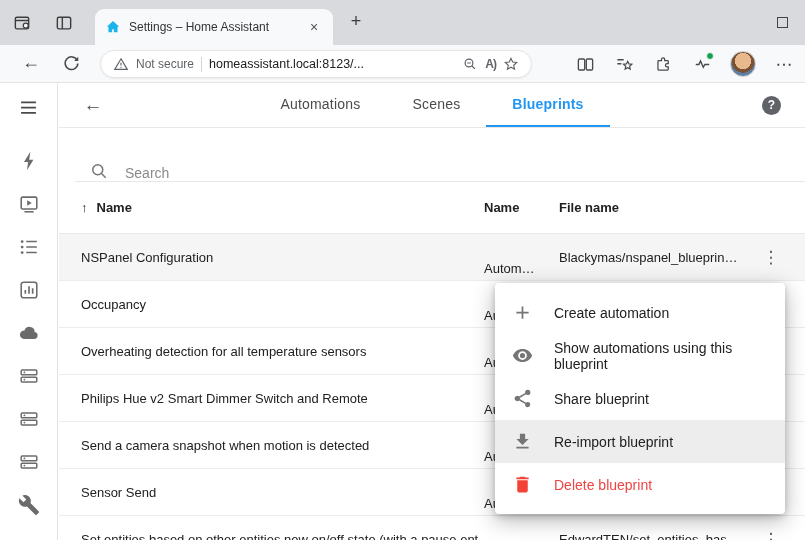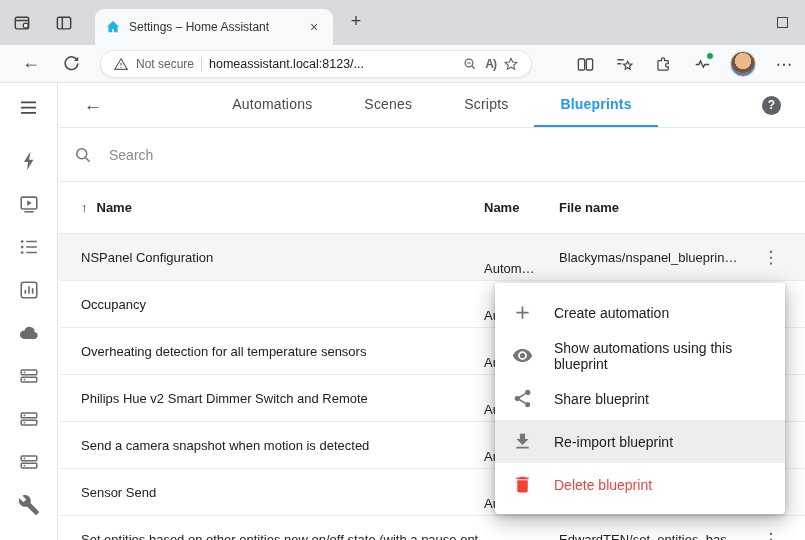--- a/index.html
+++ b/index.html
@@ -52,22 +52,22 @@
   .tabsrow { position:relative; height:45px; border-bottom:1px solid #e8e8e8;
              display:flex; align-items:center; justify-content:center; }
   .ha-back { position:absolute; left:22px; font-size:19px; color:#4a4a4a; width:24px; text-align:center; }
   .tabset { display:flex; height:100%; }
   .ha-tab { display:flex; align-items:center; padding:0 26px; font-size:14px; color:#4b4b4b;
             border-bottom:2.5px solid transparent; letter-spacing:.2px; }
   .ha-tab.active { color:#2196f3; border-bottom-color:#2196f3; font-weight:bold; }
   .help-btn { position:absolute; right:24px; width:19px; height:19px; border-radius:50%; background:#5f6368;
               color:#fff; font-size:12px; font-weight:bold; display:flex; align-items:center; justify-content:center; }
 
-  .searchrow { height:54px; border-bottom:1px solid #e8e8e8; display:flex; align-items:center;
-               padding-left:14px; gap:16px; }
+  .searchrow { height:54px; border-bottom:1px solid #e8e8e8; display:flex; align-items:flex-end;
+               padding-left:14px; gap:16px;margin-left:16px; }
   .search-input { border:none; outline:none; font-size:14px; color:#212121; width:320px; background:transparent; }
   .search-input::placeholder { color:#8a8a8a; }
 
   .thead { position:relative; height:52px; border-bottom:1px solid #e8e8e8; display:flex; align-items:center; }
   .th { font-size:13px; font-weight:bold; color:#212121; }
   .th-name { margin-left:22px; display:flex; align-items:center; gap:9px; }
   .sort-arrow { font-size:13px; color:#212121; }
   .th-type { position:absolute; left:425px; }
   .th-file { position:absolute; left:500px; }
 
@@ -256,21 +256,20 @@
     </div>
   </div>
 
   <div class="main">
 
     <div class="tabsrow">
       <div class="ha-back">←</div>
       <div class="tabset">
         <div class="ha-tab">Automations</div>
         <div class="ha-tab">Scenes</div>
-        <div class="ha-tab">Scripts</div>
         <div class="ha-tab active">Blueprints</div>
       </div>
       <div class="help-btn">?</div>
     </div>
 
     <div class="searchrow">
       <span>
         <svg width="20" height="20" viewBox="0 0 24 24">
             <circle cx="10.5" cy="10.5" r="6" fill="none" stroke="#757575" stroke-width="1.8"></circle>
             <path d="M15 15l5 5" stroke="#757575" stroke-width="1.8"></path>

